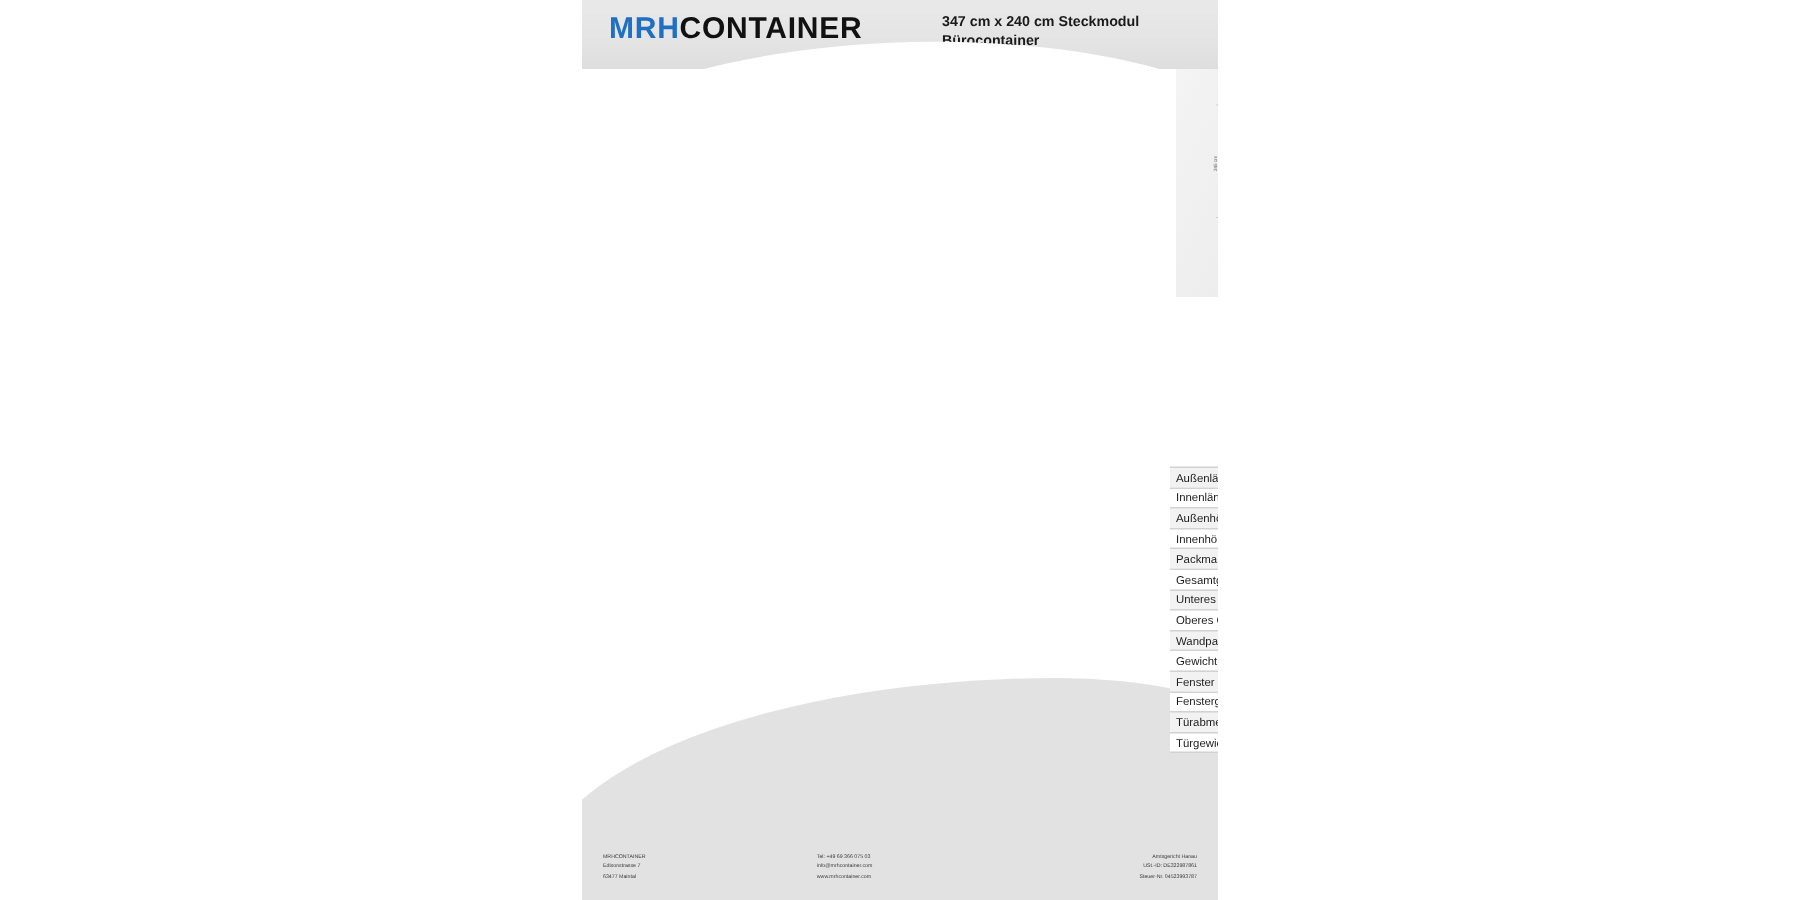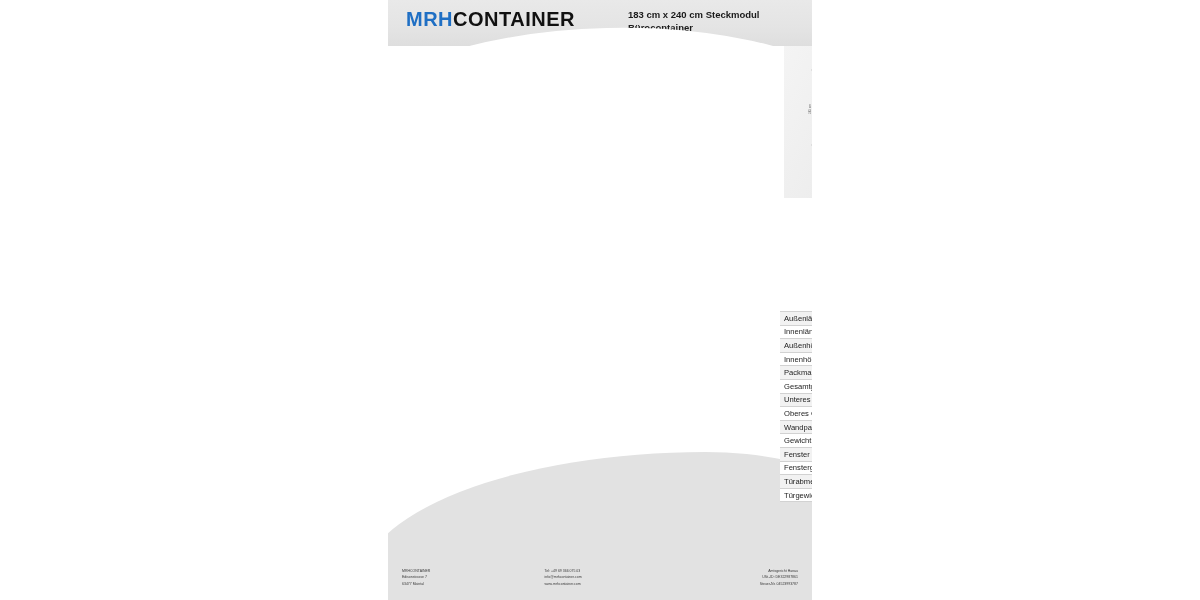--- a/index.html
+++ b/index.html
@@ -149,21 +149,21 @@
 <body>
 
 <div class="canvas">
   <div class="sheet">
 
     <div class="footer-swoosh"></div>
 
     <div class="header-band">
       <div class="logo"><span class="mrh">MRH</span><span class="container-word">CONTAINER</span></div>
       <div class="header-title">
-        <div>183 cm x 240 cm Steckmodul</div>
+        <div>347 cm x 240 cm Steckmodul</div>
         <div>Bürocontainer</div>
       </div>
       <div class="header-swoosh"></div>
     </div>
 
     <div class="render-area">
       <div class="render-bg"></div>
       <svg class="iso-svg" viewBox="0 0 215 152">
 
         <polygon points="42,23 150,14 196,26 92,38" fill="#f7f7f7" stroke="#9a9a9a" stroke-width="0.5"></polygon>

